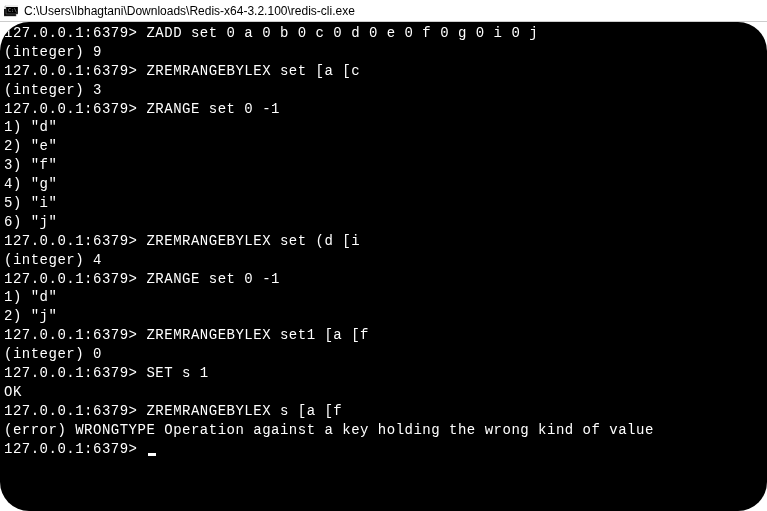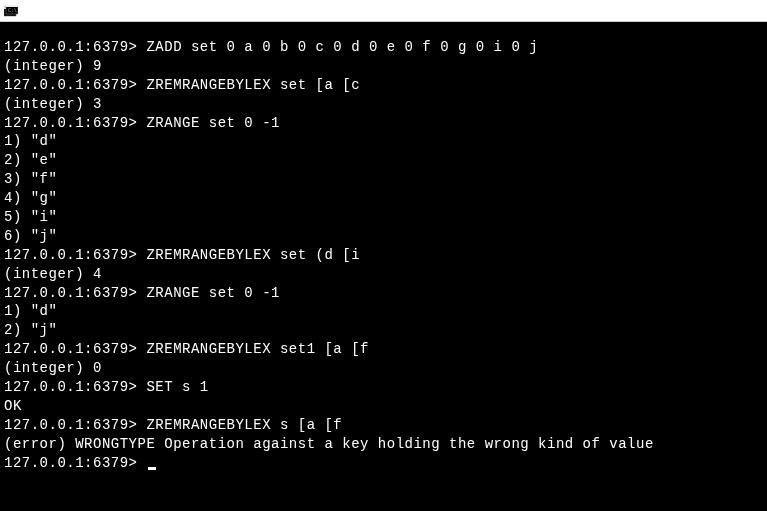--- a/index.html
+++ b/index.html
@@ -28,27 +28,28 @@
       margin-right: 6px;
       display: inline-flex;
       align-items: center;
       justify-content: center;
       position: relative;
     }
     .title-icon svg { display: block; }
     .terminal {
       background: #000;
       color: #fff;
-      padding: 16px 4px;
+      padding: 2px 4px;
       height: calc(100% - 22px);
       line-height: 1.35;
       letter-spacing: 0.5px;
       font-size: 14px;
       white-space: pre;
       overflow: hidden;
+      border-radius: 29px;
     }
     .line { white-space: pre; }
     .cursor {
       display: inline-block;
       width: 8px;
       height: 3px;
       background: #fff;
       vertical-align: bottom;
       margin-bottom: 2px;
       margin-left: 2px;
@@ -60,15 +61,16 @@
 <div class="title-bar">
   <span class="title-icon">
     <svg width="14" height="12" viewBox="0 0 14 12">
       <rect x="0" y="2" width="12" height="9" fill="#000" stroke="#555" stroke-width="0.5"></rect>
       <rect x="0" y="2" width="12" height="2" fill="#ddd"></rect>
       <rect x="2" y="0" width="12" height="9" fill="#000" stroke="#888" stroke-width="0.5"></rect>
       <rect x="2" y="0" width="12" height="2" fill="#eee"></rect>
       <text x="4" y="7" font-size="5" fill="#aaa" font-family="monospace">C:\</text>
     </svg>
   </span>
+  <span>C:\Users\Ibhagtani\Downloads\Redis-x64-3.2.100\redis-cli.exe</span>
 </div>
 
 <div class="terminal" id="terminal"><div class="line">127.0.0.1:6379&gt; ZADD set 0 a 0 b 0 c 0 d 0 e 0 f 0 g 0 i 0 j</div><div class="line">(integer) 9</div><div class="line">127.0.0.1:6379&gt; ZREMRANGEBYLEX set [a [c</div><div class="line">(integer) 3</div><div class="line">127.0.0.1:6379&gt; ZRANGE set 0 -1</div><div class="line">1) "d"</div><div class="line">2) "e"</div><div class="line">3) "f"</div><div class="line">4) "g"</div><div class="line">5) "i"</div><div class="line">6) "j"</div><div class="line">127.0.0.1:6379&gt; ZREMRANGEBYLEX set (d [i</div><div class="line">(integer) 4</div><div class="line">127.0.0.1:6379&gt; ZRANGE set 0 -1</div><div class="line">1) "d"</div><div class="line">2) "j"</div><div class="line">127.0.0.1:6379&gt; ZREMRANGEBYLEX set1 [a [f</div><div class="line">(integer) 0</div><div class="line">127.0.0.1:6379&gt; SET s 1</div><div class="line">OK</div><div class="line">127.0.0.1:6379&gt; ZREMRANGEBYLEX s [a [f</div><div class="line">(error) WRONGTYPE Operation against a key holding the wrong kind of value</div><div class="line">127.0.0.1:6379&gt; <span class="cursor"></span></div></div>
 
 </body></html>

